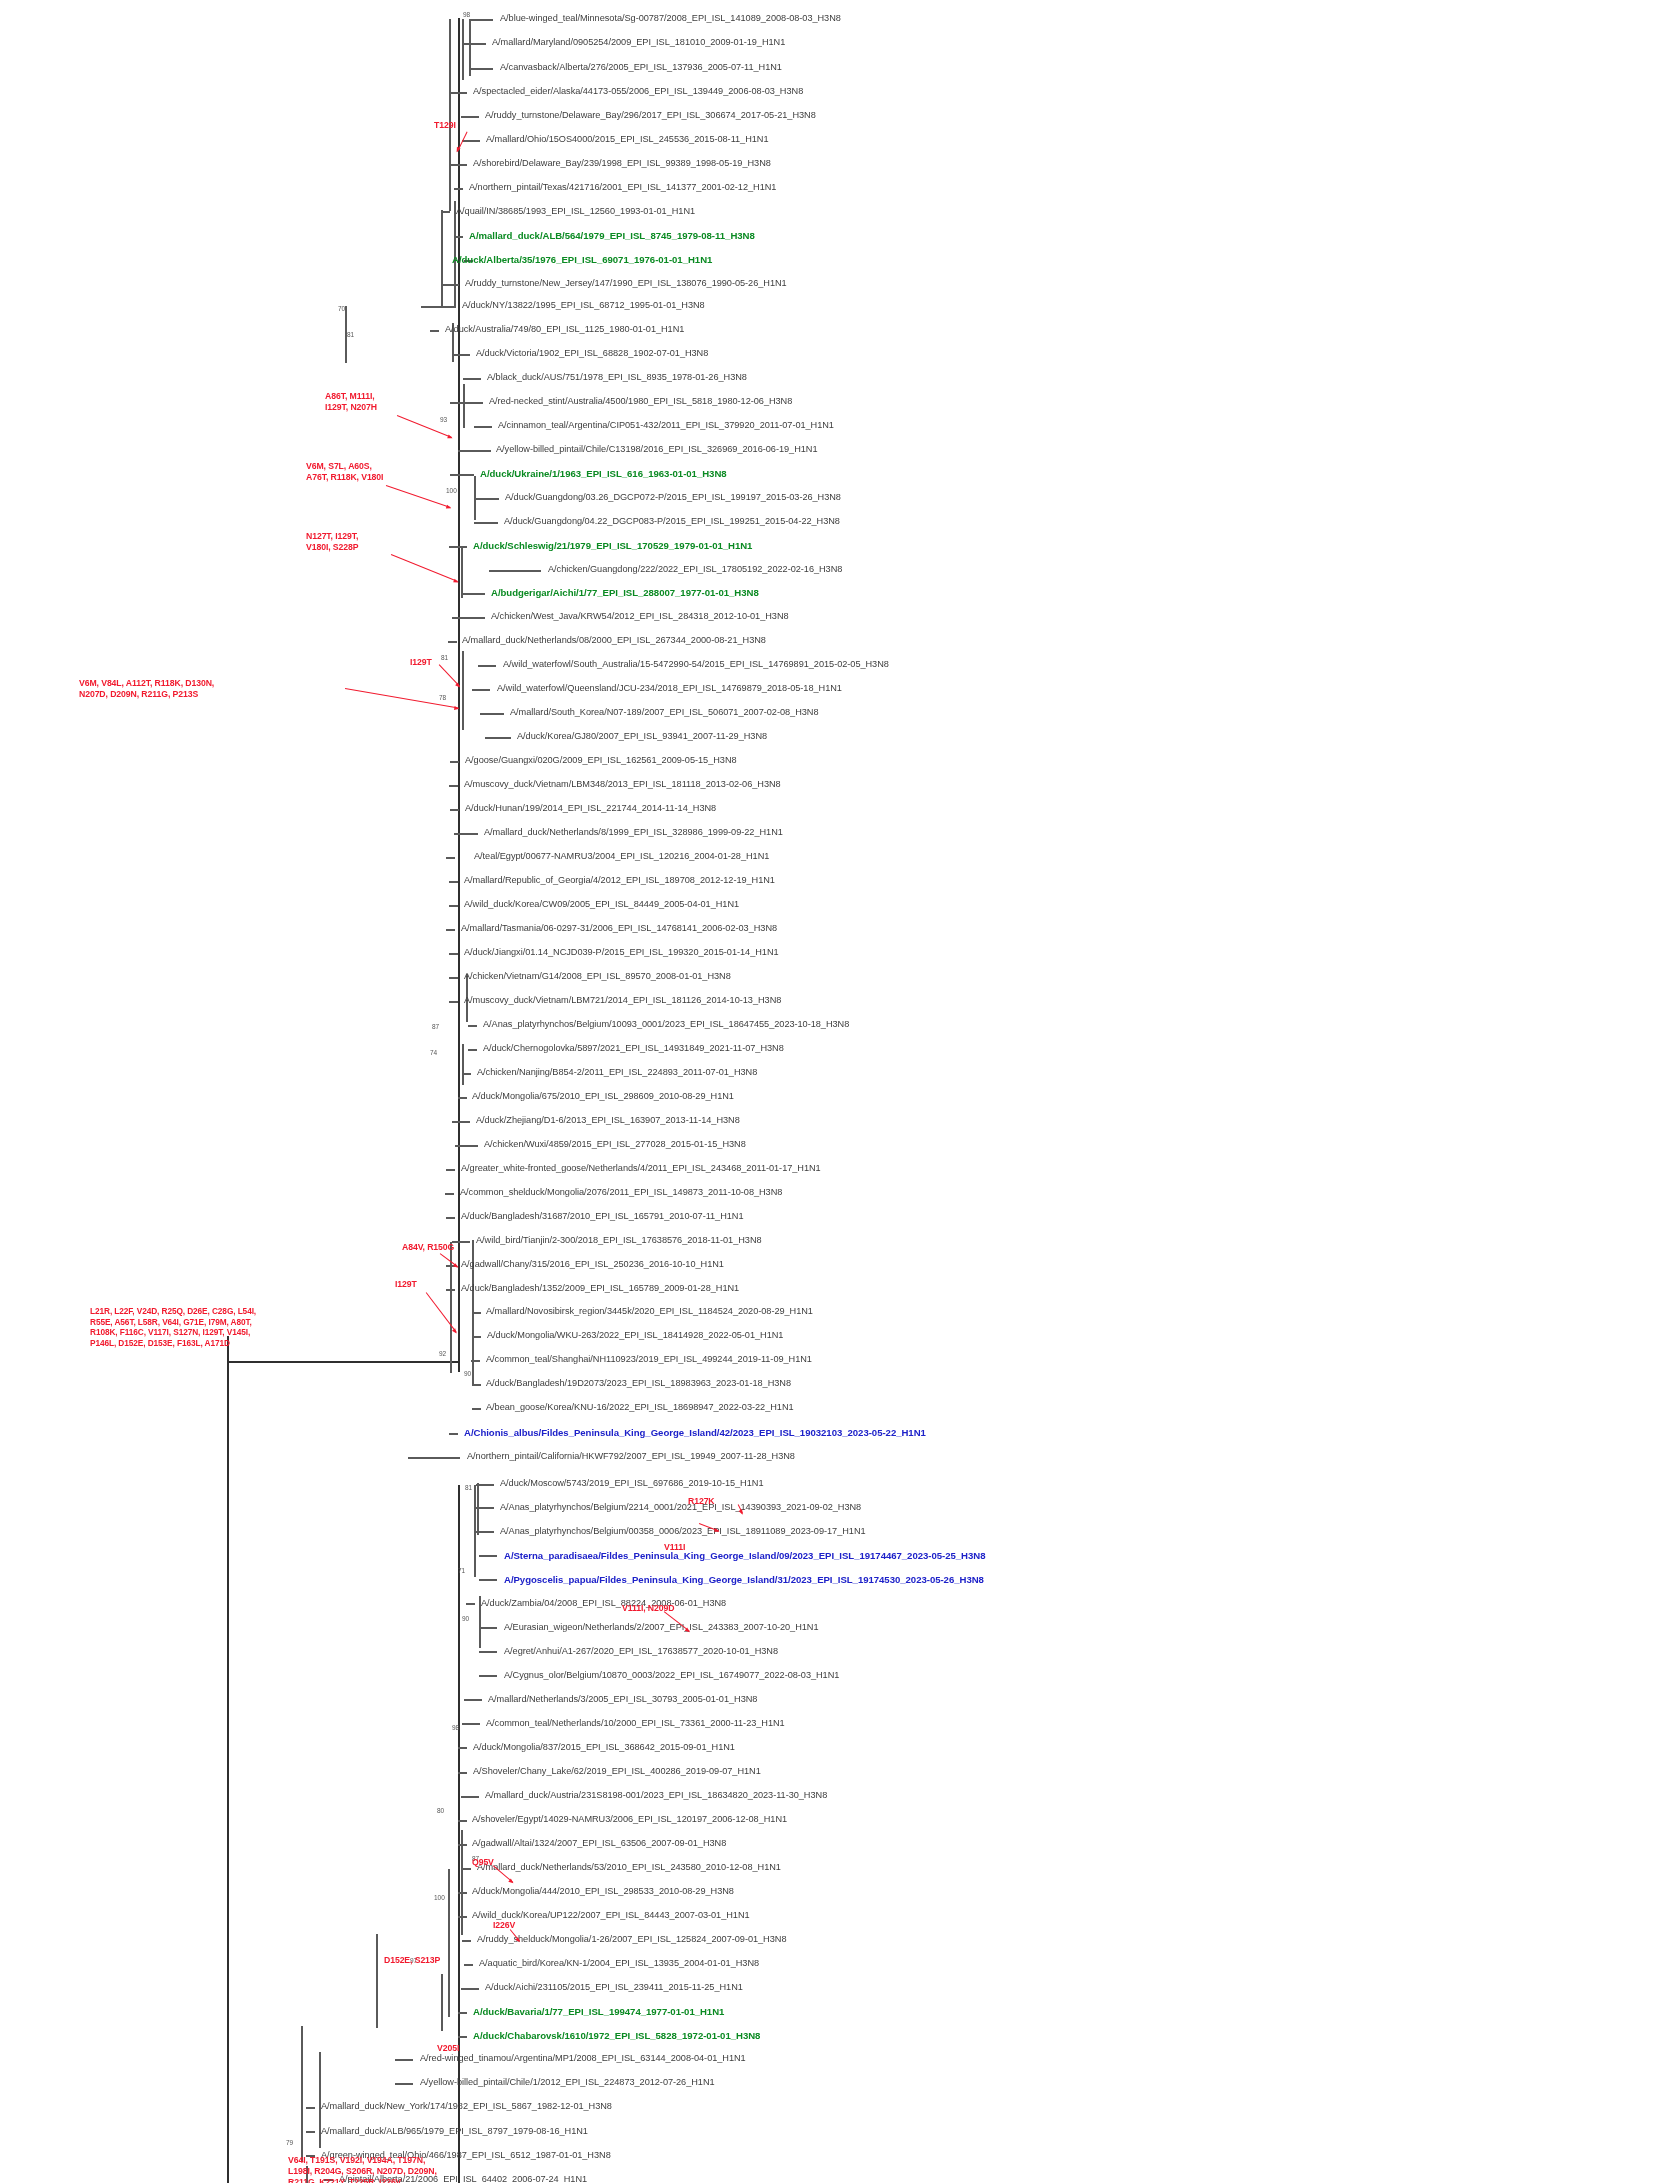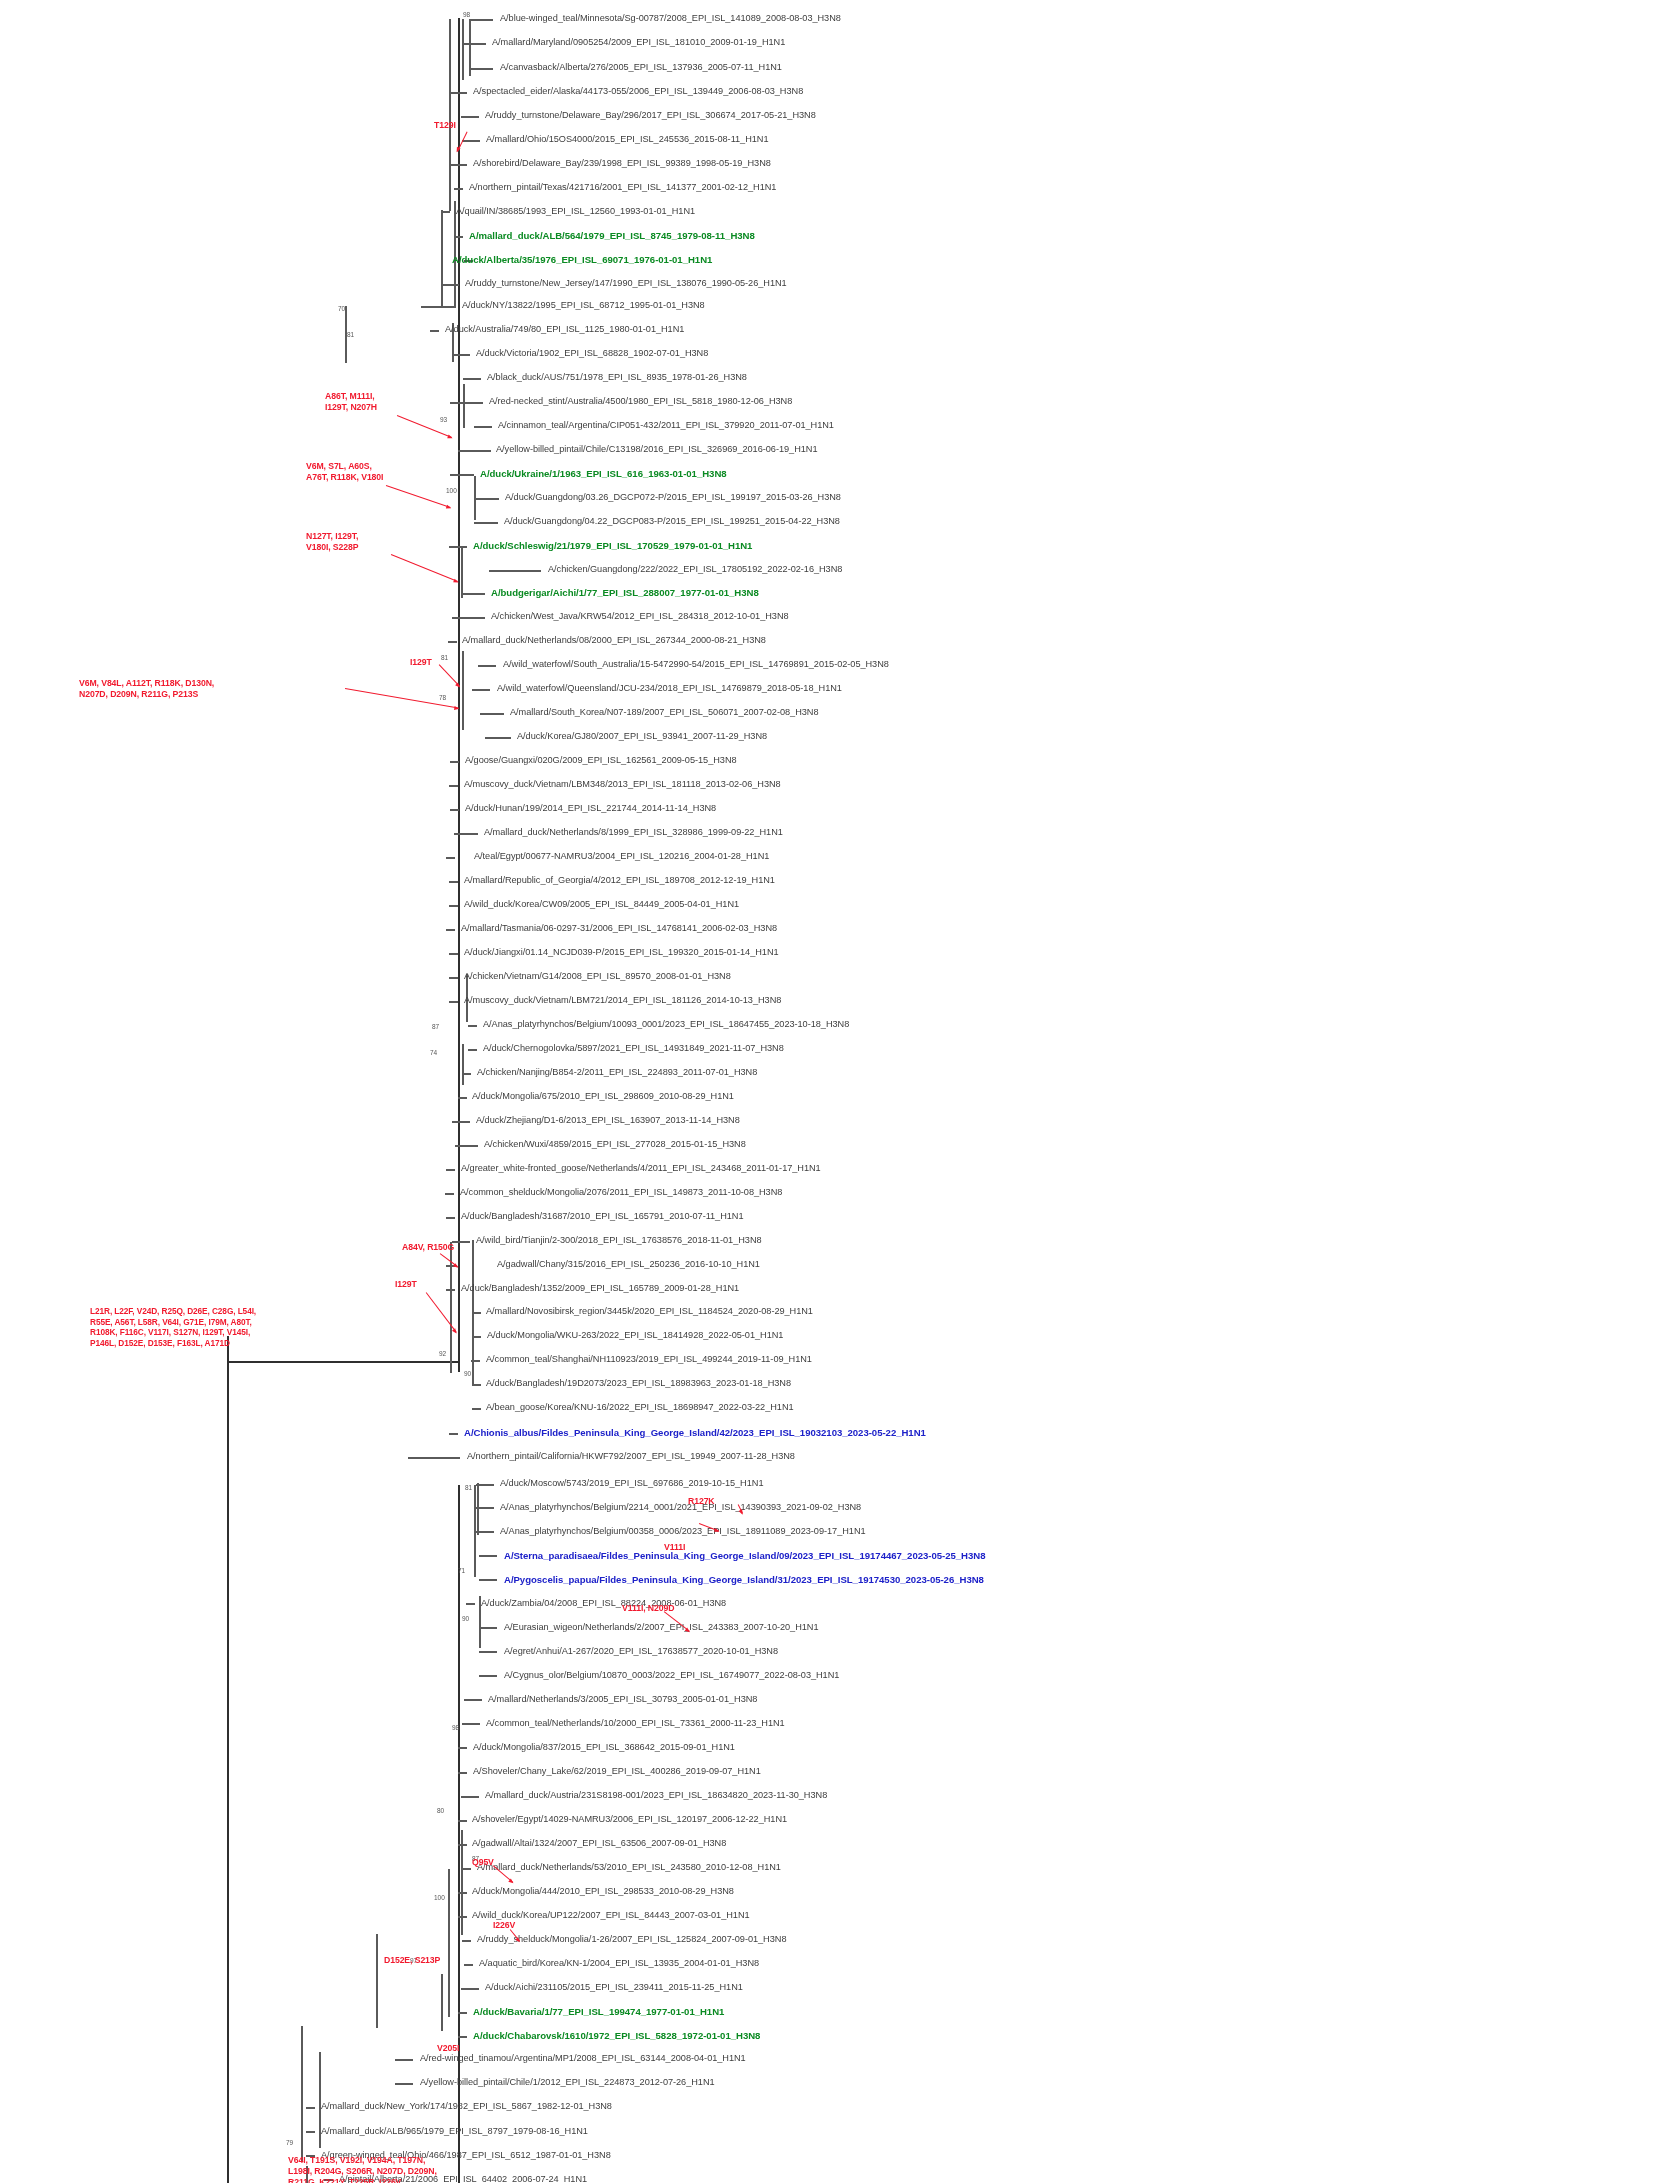--- a/index.html
+++ b/index.html
@@ -211,21 +211,21 @@
       <div class="taxon" style="left: 484px; top: 1140px;">A/chicken/Wuxi/4859/2015_EPI_ISL_277028_2015-01-15_H3N8</div>
       <div class="hline" style="left: 446px; top: 1169px; width: 8.7px;"></div>
       <div class="taxon" style="left: 461px; top: 1164px;">A/greater_white-fronted_goose/Netherlands/4/2011_EPI_ISL_243468_2011-01-17_H1N1</div>
       <div class="hline" style="left: 445px; top: 1193px; width: 8.7px;"></div>
       <div class="taxon" style="left: 460px; top: 1188px;">A/common_shelduck/Mongolia/2076/2011_EPI_ISL_149873_2011-10-08_H3N8</div>
       <div class="hline" style="left: 446px; top: 1217px; width: 8.7px;"></div>
       <div class="taxon" style="left: 461px; top: 1212px;">A/duck/Bangladesh/31687/2010_EPI_ISL_165791_2010-07-11_H1N1</div>
       <div class="hline" style="left: 452px; top: 1241px; width: 18.3px;"></div>
       <div class="taxon" style="left: 476px; top: 1236px;">A/wild_bird/Tianjin/2-300/2018_EPI_ISL_17638576_2018-11-01_H3N8</div>
       <div class="hline" style="left: 446px; top: 1265px; width: 8.7px;"></div>
-      <div class="taxon" style="left: 461px; top: 1260px; padding-left: 36px;">A/gadwall/Chany/315/2016_EPI_ISL_250236_2016-10-10_H1N1</div>
+      <div class="taxon" style="left: 461px; top: 1260px;">A/gadwall/Chany/315/2016_EPI_ISL_250236_2016-10-10_H1N1</div>
       <div class="hline" style="left: 446px; top: 1289px; width: 8.7px;"></div>
       <div class="taxon" style="left: 461px; top: 1284px;">A/duck/Bangladesh/1352/2009_EPI_ISL_165789_2009-01-28_H1N1</div>
       <div class="hline" style="left: 472px; top: 1312px; width: 8.7px;"></div>
       <div class="taxon" style="left: 486px; top: 1307px;">A/mallard/Novosibirsk_region/3445k/2020_EPI_ISL_1184524_2020-08-29_H1N1</div>
       <div class="hline" style="left: 472px; top: 1336px; width: 8.7px;"></div>
       <div class="taxon" style="left: 487px; top: 1331px;">A/duck/Mongolia/WKU-263/2022_EPI_ISL_18414928_2022-05-01_H1N1</div>
       <div class="hline" style="left: 471px; top: 1360px; width: 8.7px;"></div>
       <div class="taxon" style="left: 486px; top: 1355px;">A/common_teal/Shanghai/NH110923/2019_EPI_ISL_499244_2019-11-09_H1N1</div>
       <div class="hline" style="left: 472px; top: 1384px; width: 8.7px;"></div>
       <div class="taxon" style="left: 486px; top: 1379px;">A/duck/Bangladesh/19D2073/2023_EPI_ISL_18983963_2023-01-18_H3N8</div>
@@ -257,21 +257,21 @@
       <div class="taxon" style="left: 488px; top: 1695px;">A/mallard/Netherlands/3/2005_EPI_ISL_30793_2005-01-01_H3N8</div>
       <div class="hline" style="left: 462px; top: 1723px; width: 18.3px;"></div>
       <div class="taxon" style="left: 486px; top: 1719px;">A/common_teal/Netherlands/10/2000_EPI_ISL_73361_2000-11-23_H1N1</div>
       <div class="hline" style="left: 458px; top: 1747px; width: 8.7px;"></div>
       <div class="taxon" style="left: 473px; top: 1743px;">A/duck/Mongolia/837/2015_EPI_ISL_368642_2015-09-01_H1N1</div>
       <div class="hline" style="left: 458px; top: 1772px; width: 8.7px;"></div>
       <div class="taxon" style="left: 473px; top: 1767px;">A/Shoveler/Chany_Lake/62/2019_EPI_ISL_400286_2019-09-07_H1N1</div>
       <div class="hline" style="left: 461px; top: 1796px; width: 18.3px;"></div>
       <div class="taxon" style="left: 485px; top: 1791px;">A/mallard_duck/Austria/231S8198-001/2023_EPI_ISL_18634820_2023-11-30_H3N8</div>
       <div class="hline" style="left: 458px; top: 1820px; width: 8.7px;"></div>
-      <div class="taxon" style="left: 472px; top: 1815px;">A/shoveler/Egypt/14029-NAMRU3/2006_EPI_ISL_120197_2006-12-22_H1N1</div>
+      <div class="taxon" style="left: 472px; top: 1815px;">A/shoveler/Egypt/14029-NAMRU3/2006_EPI_ISL_120197_2006-12-08_H1N1</div>
       <div class="hline" style="left: 458px; top: 1844px; width: 8.7px;"></div>
       <div class="taxon" style="left: 472px; top: 1839px;">A/gadwall/Altai/1324/2007_EPI_ISL_63506_2007-09-01_H3N8</div>
       <div class="hline" style="left: 462px; top: 1868px; width: 8.7px;"></div>
       <div class="taxon" style="left: 477px; top: 1863px;">A/mallard_duck/Netherlands/53/2010_EPI_ISL_243580_2010-12-08_H1N1</div>
       <div class="hline" style="left: 458px; top: 1892px; width: 8.7px;"></div>
       <div class="taxon" style="left: 472px; top: 1887px;">A/duck/Mongolia/444/2010_EPI_ISL_298533_2010-08-29_H3N8</div>
       <div class="hline" style="left: 458px; top: 1916px; width: 8.7px;"></div>
       <div class="taxon" style="left: 472px; top: 1911px;">A/wild_duck/Korea/UP122/2007_EPI_ISL_84443_2007-03-01_H1N1</div>
       <div class="hline" style="left: 462px; top: 1940px; width: 8.7px;"></div>
       <div class="taxon" style="left: 477px; top: 1935px;">A/ruddy_shelduck/Mongolia/1-26/2007_EPI_ISL_125824_2007-09-01_H3N8</div>

